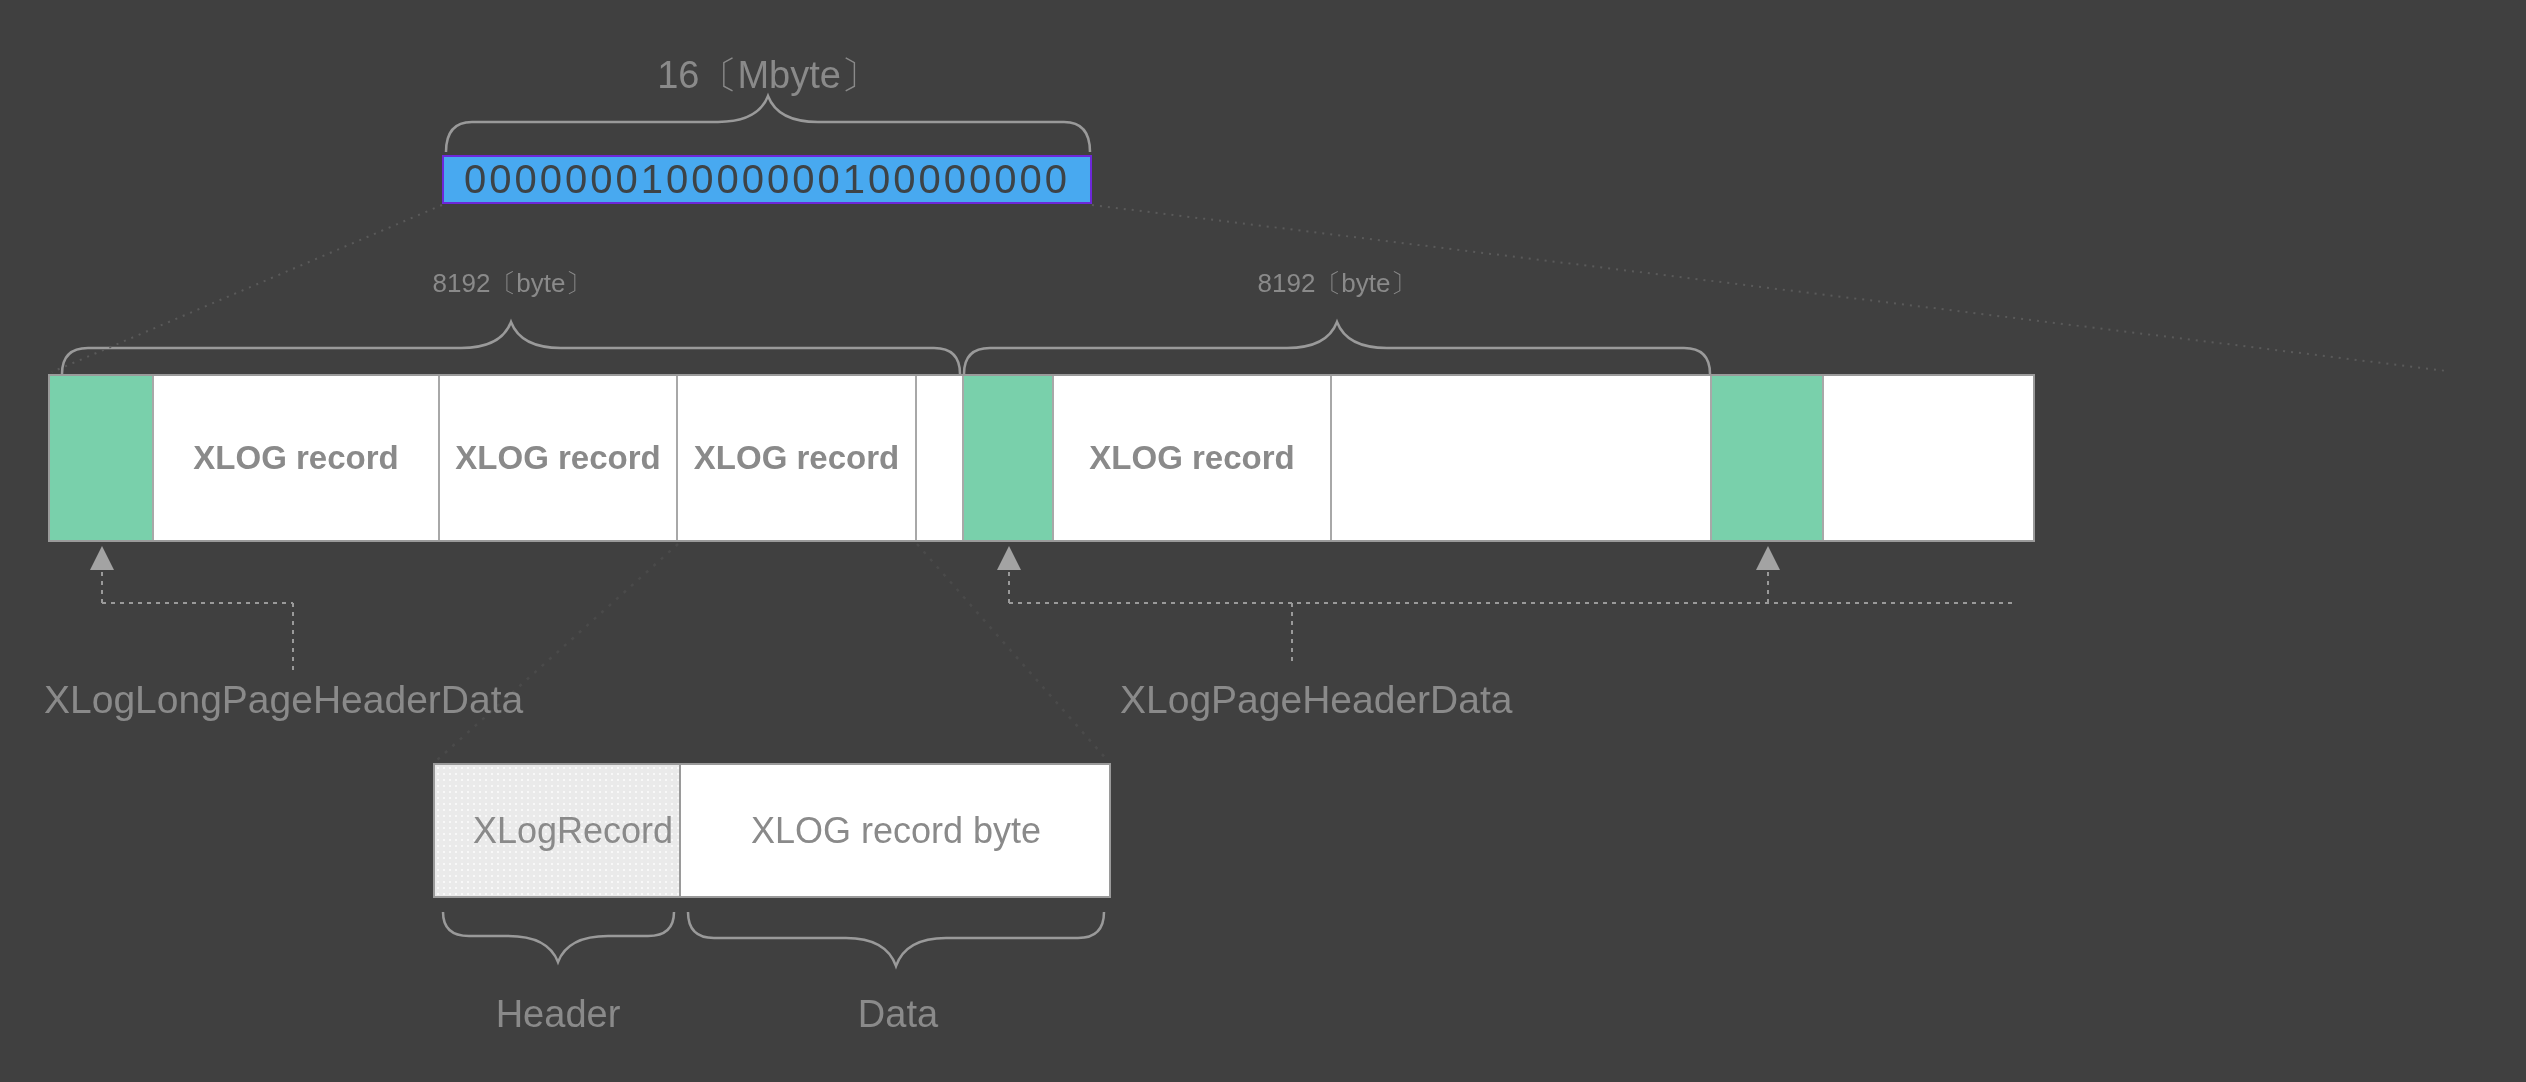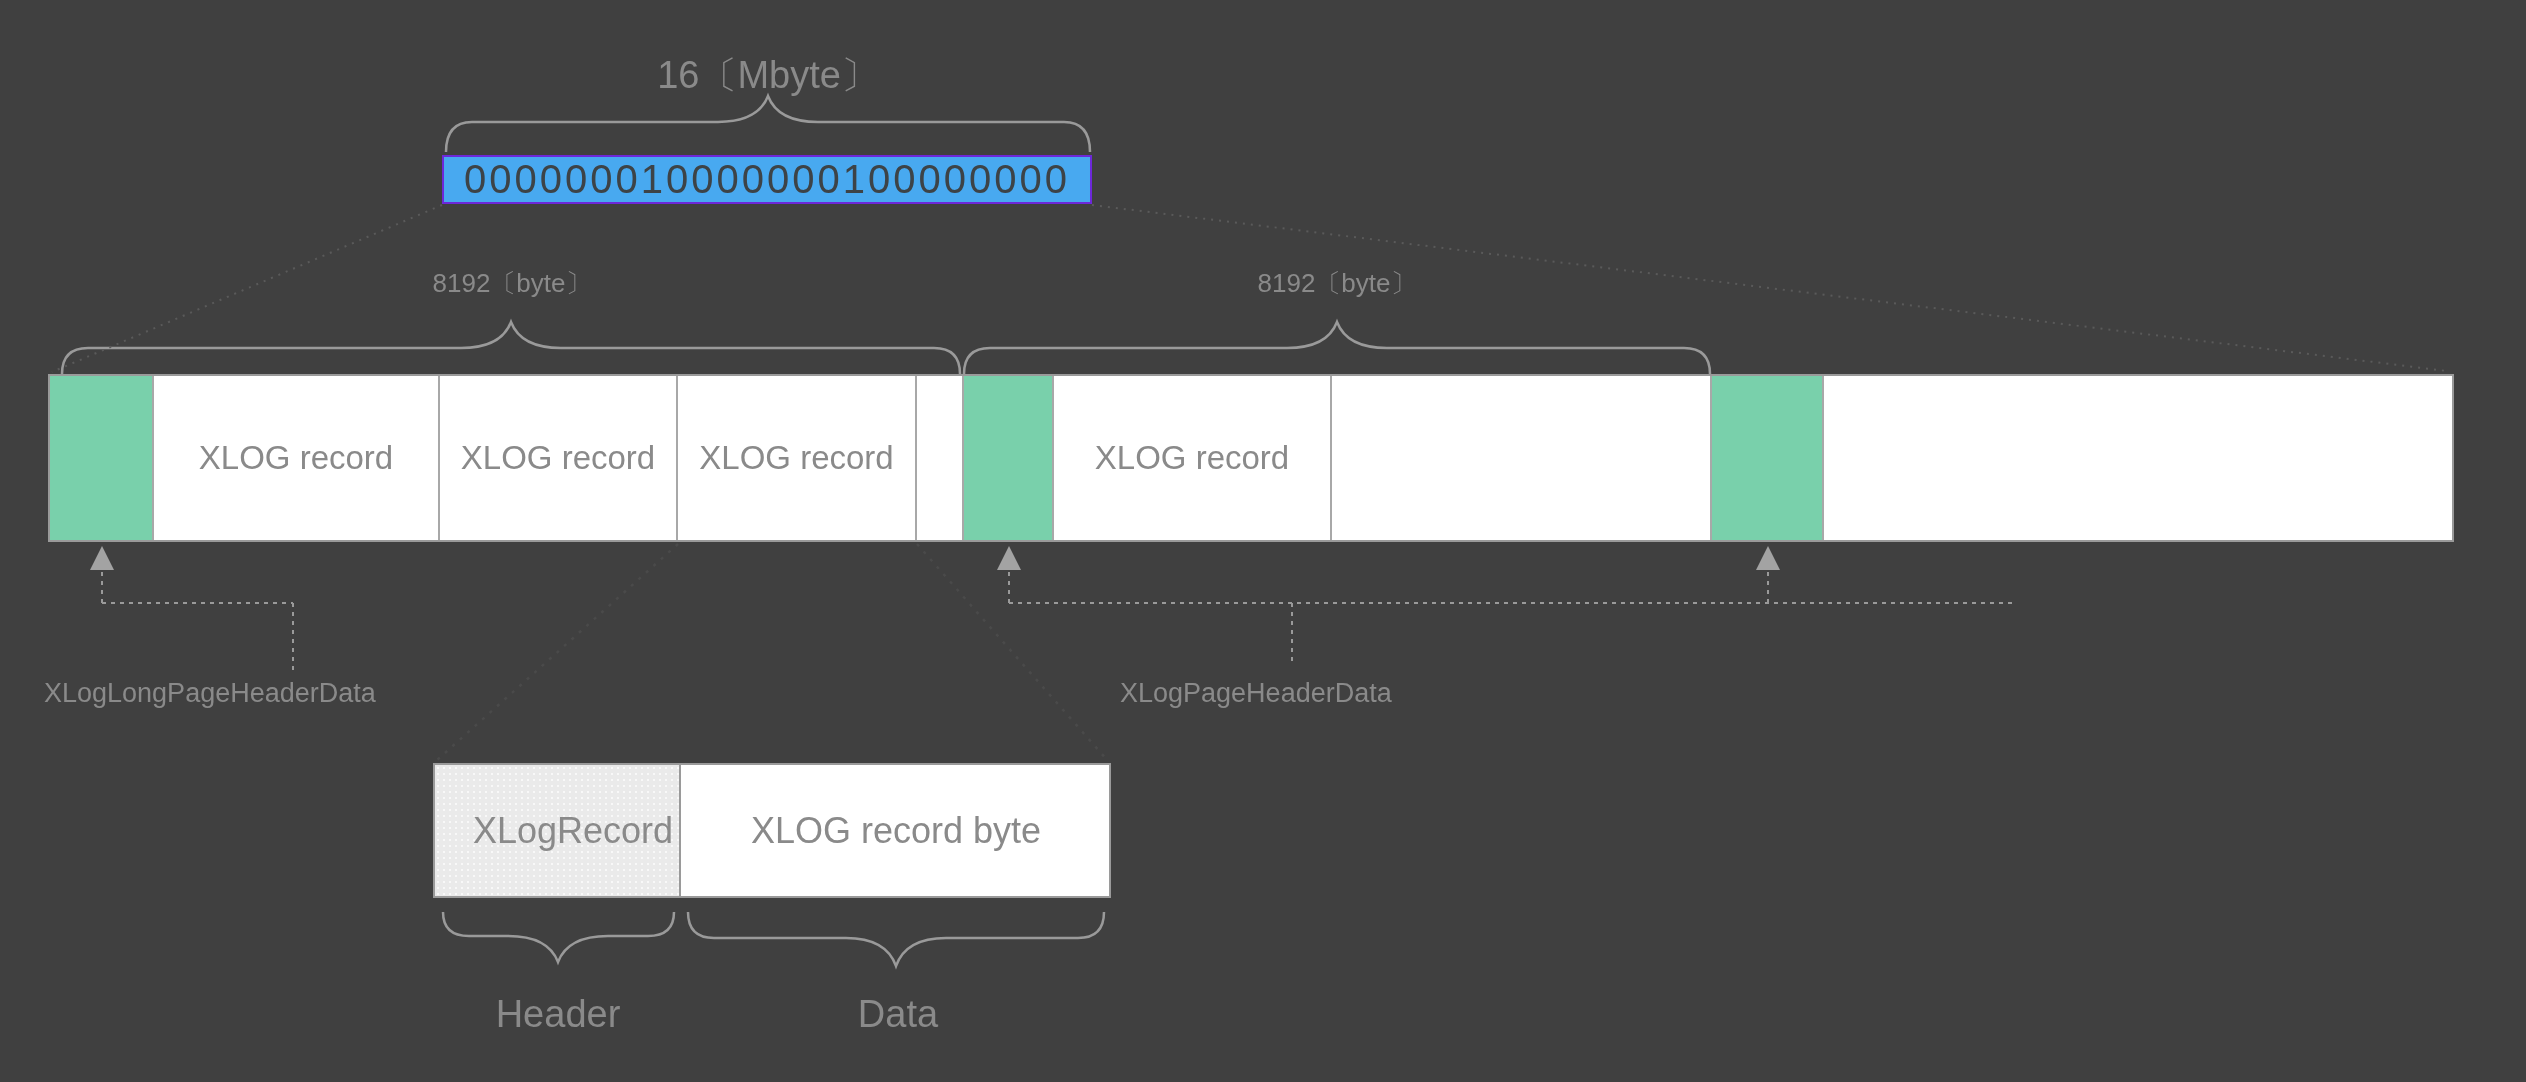--- a/index.html
+++ b/index.html
@@ -4,21 +4,21 @@
 <style>
   html,body{margin:0;padding:0;background:#ffffff;}
   #canvas{
     position:relative;width:2526px;height:1082px;background:#404040;overflow:hidden;
     font-family:"Liberation Sans","DejaVu Sans",sans-serif;
   }
   .abs{position:absolute;}
   svg.overlay{position:absolute;left:0;top:0;width:2526px;height:1082px;pointer-events:none;}
   .glabel{color:#8a8a8a;white-space:nowrap;}
   .size-label{font-size:26px;text-align:center;}
-  .anno-label{font-size:27px;}
+  .anno-label{font-size:39px;}
   .bar-outline{border:2px solid #9a9a9a;background:#ffffff;box-sizing:border-box;}
   .cell{position:absolute;top:0;bottom:0;box-sizing:border-box;display:flex;align-items:center;justify-content:center;}
   .cell.divider{border-right:2px solid #a8a8a8;}
   .cell-text{color:#8a8a8a;font-size:33px;white-space:nowrap;}
   .green{background:#79d0ab;}
   .segment-bar{
     background:#48a9f0;border:2px solid #6d28d9;box-sizing:border-box;
     display:flex;align-items:center;justify-content:center;
     color:#3d4347;font-size:40px;letter-spacing:3px;white-space:nowrap;
   }
@@ -63,21 +63,21 @@
 
   <div class="abs glabel size-label" style="left:568px;top:50px;width:400px;font-size:38px;">16〔Mbyte〕</div>
 
   <div class="abs segment-bar" style="left:442px;top:155px;width:650px;height:49px;">
     <span>000000010000000100000000</span>
   </div>
 
   <div class="abs glabel size-label" style="left:312px;top:266px;width:400px;">8192〔byte〕</div>
   <div class="abs glabel size-label" style="left:1137px;top:266px;width:400px;">8192〔byte〕</div>
 
-  <div class="abs bar-outline" style="left:48px;top:374px;width:2406px;height:168px;">
+  <div class="abs bar-outline" style="left:48px;top:374px;width:1987px;height:168px;font-weight:bold;">
     <div class="cell green divider" style="left:0;width:104px;"></div>
     <div class="cell divider" style="left:104px;width:286px;">
       <span class="cell-text">XLOG record</span>
     </div>
     <div class="cell divider" style="left:390px;width:238px;">
       <span class="cell-text">XLOG record</span>
     </div>
     <div class="cell divider" style="left:628px;width:239px;">
       <span class="cell-text">XLOG record</span>
     </div>

